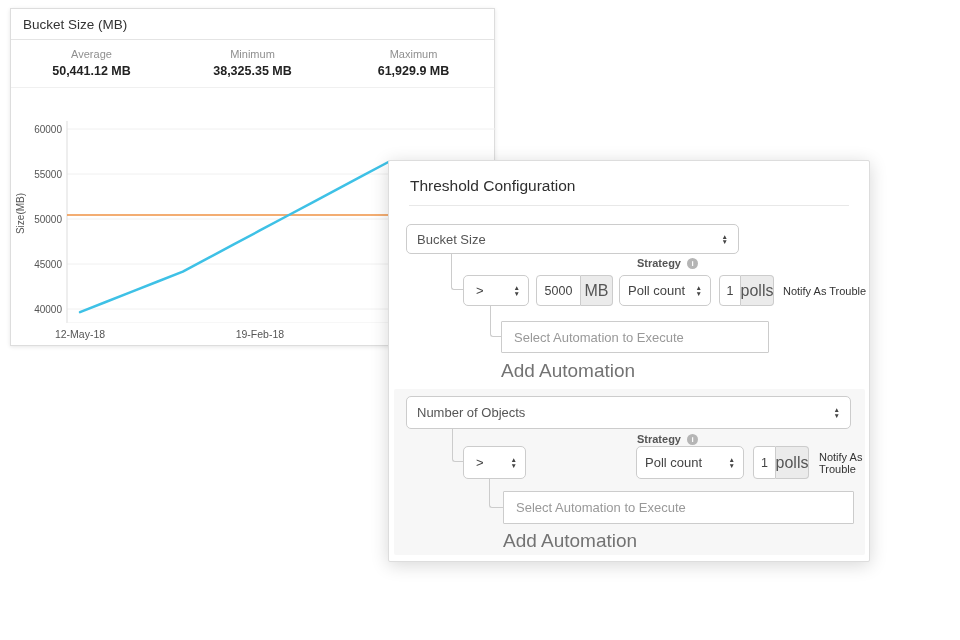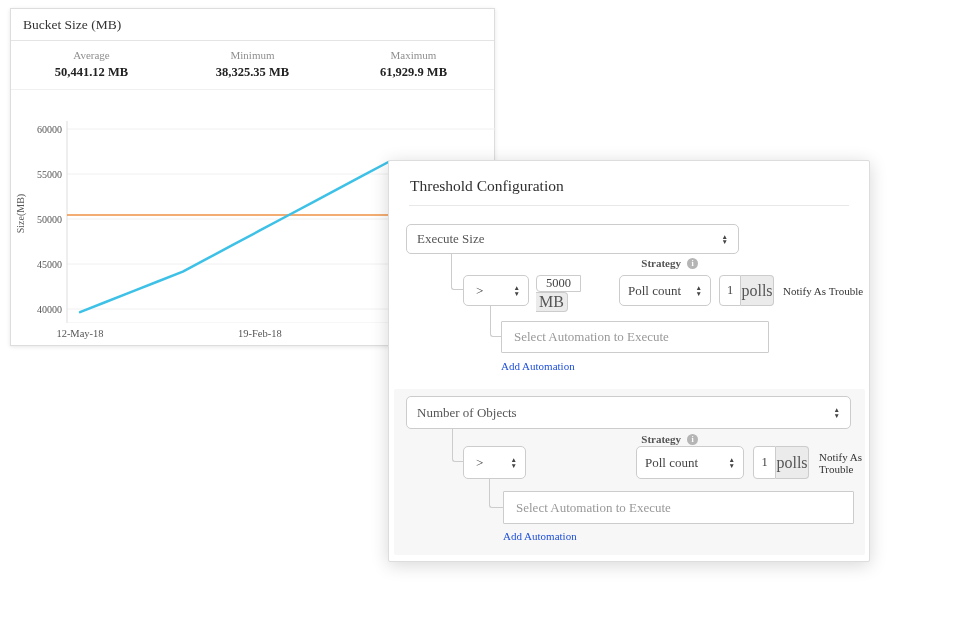--- a/index.html
+++ b/index.html
@@ -1,18 +1,18 @@
 <!DOCTYPE html>
 <html><head>
 <meta charset="utf-8">
 <style>
   * { margin:0; padding:0; box-sizing:border-box; }
   html,body { background:#fff; }
   body { font-family:"Liberation Sans","DejaVu Sans",sans-serif; color:#333; }
-  .screen { position:relative; width:960px; height:640px; background:#fff; overflow:hidden;font-family:Liberation Serif, serif; }
+  .screen { position:relative; width:960px; height:640px; background:#fff; overflow:hidden; }
 
   
   .chart-panel {
     position:absolute; left:10px; top:8px; width:485px; height:338px;
     background:#fff; border:1px solid #ddd; box-shadow:0 1px 4px rgba(0,0,0,.10);
   }
   .chart-title {
     padding:8px 12px 7px 12px; font-size:13.5px; color:#333;
     border-bottom:1px solid #e4e4e4;
   }
@@ -90,21 +90,21 @@
   .notify { display:flex; align-items:center; font-size:11px; color:#333; }
 
   .autom-box {
     position:absolute; background:#fff; border:1px solid #ccc; border-radius:1px;
     display:flex; align-items:center; padding-left:12px; font-size:13px; color:#999;
     cursor:pointer;
   }
   .ab1 { left:112px; top:160px; width:268px; height:32px; }
   .ab2 { left:114px; top:330px; width:351px; height:33px; }
 
-  .add-autom { position:absolute; font-size:11px; color:#1d4ed8; cursor:pointer; }
+  .add-autom { position:absolute; font-size:19px; color:#737373; cursor:pointer; }
   .aa1 { left:112px; top:199px; } .aa2 { left:114px; top:369px; }
 
   .section2-bg { position:absolute; left:5px; top:228px; width:471px; height:166px;
     background:#f7f7f7; border-radius:2px; }
 </style>
 </head>
 <body>
 
 <div class="screen">
 
@@ -151,21 +151,21 @@
           <div class="xtick" style="left: 208.9px;">19-Feb-18</div>
         </div>
     </div>
   </div>
 
   <div class="threshold-panel">
     <div class="tc-title">Threshold Configuration</div>
     <div class="tc-divider"></div>
 
     <div class="metric-select sel1">
-      <span>Execute Size</span>
+      <span>Bucket Size</span>
       <span class="spinner">
           <span>▲</span>
           <span>▼</span>
         </span>
     </div>
 
     <div class="strategy-row str1">
       <span class="strategy-label">Strategy</span>
       <span class="info-icon">i</span>
     </div>
@@ -173,21 +173,21 @@
     <div class="elbow elb-1a"></div>
 
     <div class="cond-row row1">
       <div class="op-select" style="left:74px; width:66px;">
         <span>&gt;</span>
         <span class="spinner">
             <span>▲</span>
             <span>▼</span>
           </span>
       </div>
-      <div class="igroup" style="left:147px; width:77px;flex-direction:column;">
+      <div class="igroup" style="left:147px; width:77px;">
         <input style="width: 45px;" value="5000">
         <span class="addon" style="width:32px;">MB</span>
       </div>
       <div class="op-select" style="left:230px; width:92px; padding:0 8px;">
         <span>Poll count</span>
         <span class="spinner">
             <span>▲</span>
             <span>▼</span>
           </span>
       </div>

